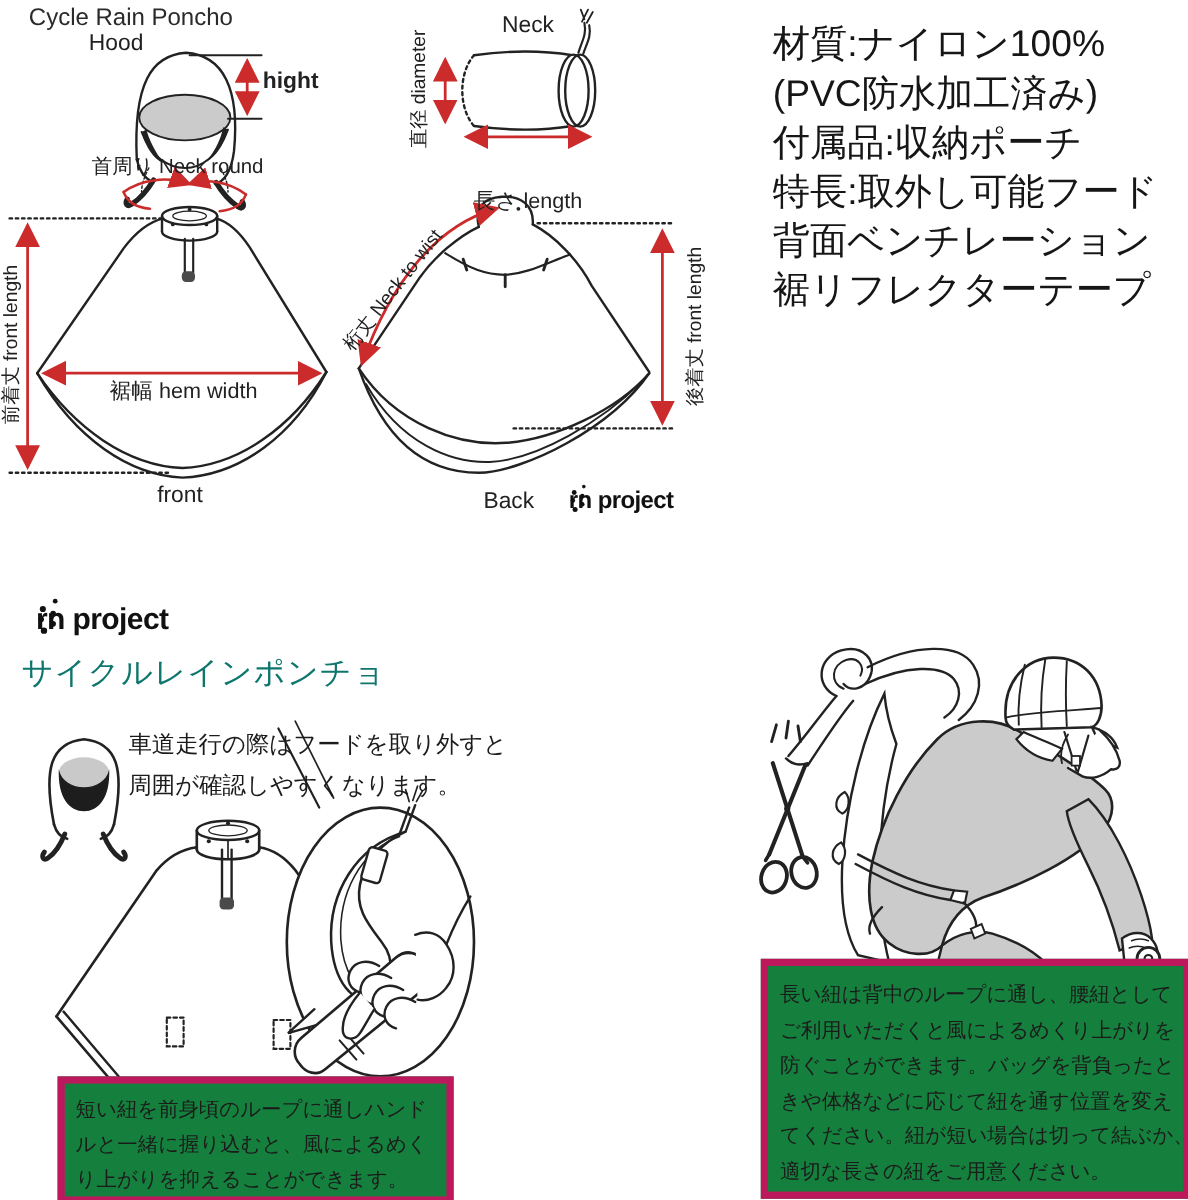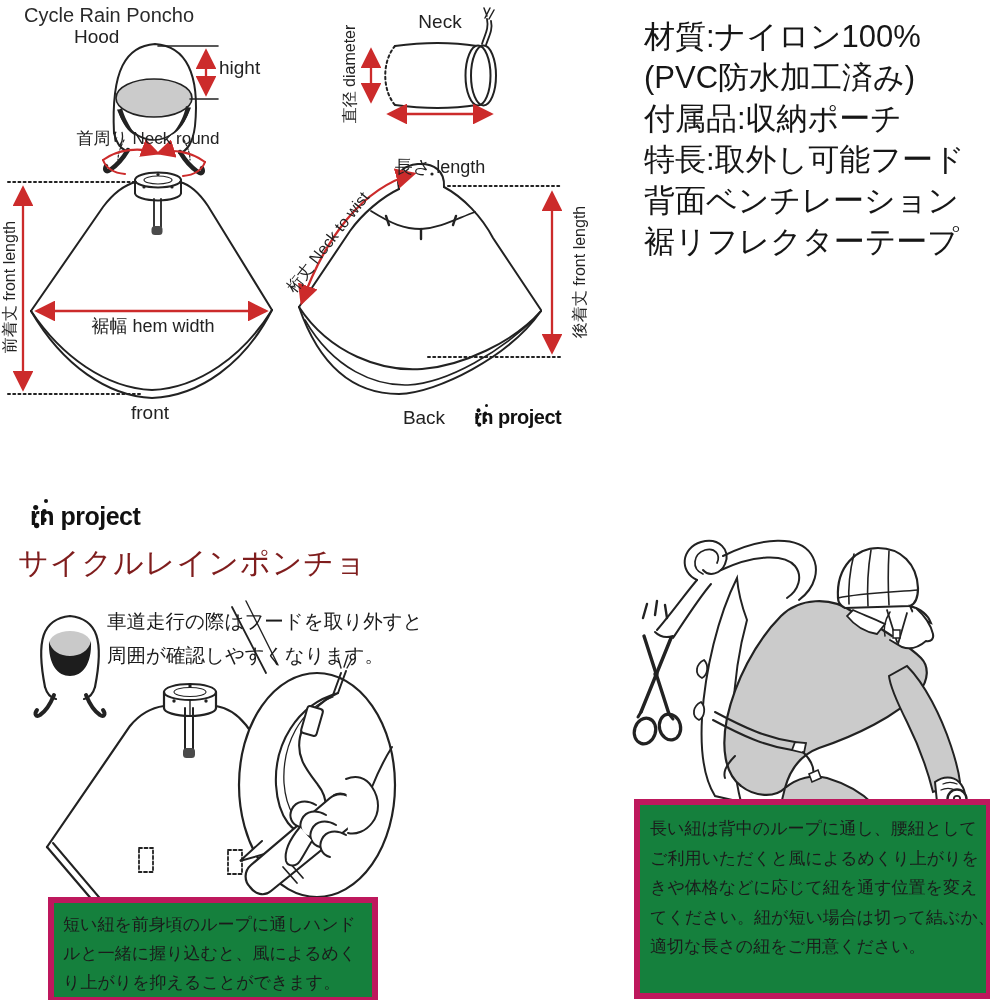--- a/index.html
+++ b/index.html
@@ -5,21 +5,21 @@
   html,body{margin:0;padding:0;background:#fff;}
   .canvas{position:relative;width:990px;height:1000px;background:#ffffff;overflow:hidden;
           font-family:"Liberation Sans","DejaVu Sans",sans-serif;color:#1f1f1f;}
   svg{position:absolute;z-index:1;}
   .lbl{position:absolute;white-space:nowrap;color:#222;z-index:2;line-height:1.15;}
   .c{text-align:center;}
   .v{transform:rotate(-90deg);}
   .rot52{transform:rotate(-52deg);}
   .title{left:24px;top:4px;font-size:20px;color:#2a2a2a;}
   .hood-lbl{left:74px;top:26px;font-size:19px;}
-  .hight-lbl{left:219px;top:57px;font-size:19px;}
+  .hight-lbl{left:219px;top:57px;font-size:19px;font-weight:bold;}
   .neckround-lbl{left:58px;top:129px;width:180px;font-size:17px;}
   .frontlen-lbl{left:-79px;top:277px;width:180px;height:20px;font-size:16px;}
   .hemwidth-lbl{left:63px;top:316px;width:180px;font-size:18px;}
   .front-cap{left:110px;top:402px;width:80px;font-size:19px;}
   .pouch-lbl{left:398px;top:11px;width:84px;font-size:19px;}
   .dia-lbl{left:271px;top:64px;width:160px;height:20px;font-size:16px;}
   .plen-lbl{left:388px;top:117px;width:104px;font-size:18px;margin-top:40px;}
   .n2w-lbl{left:244px;top:233px;width:170px;height:20px;font-size:16px;}
   .backlen-lbl{left:496px;top:262px;width:170px;height:20px;font-size:16px;}
   .back-cap{left:384px;top:407px;width:80px;font-size:19px;}
@@ -30,21 +30,21 @@
   .logo-word{position:relative;font-weight:700;color:#111;letter-spacing:-0.5px;}
   .logo-word::after{content:'';position:absolute;border-radius:50%;background:#111;}
   .logo-top{left:474px;top:406px;}
   .logo-top .logo-word{font-size:20px;}
   .logo-top .logo-word::after{width:3px;height:3px;left:11px;top:-2px;}
   .logo-top .logo-dots{width:15px;height:21px;}
   .logo-bottom{left:30px;top:502px;}
   .logo-bottom .logo-word{font-size:25px;}
   .logo-bottom .logo-word::after{width:4px;height:4px;left:14px;top:-3px;}
   .logo-bottom .logo-dots{width:19px;height:27px;}
-  .product-title{left:18px;top:546px;font-size:30px;font-weight:500;letter-spacing:1px;color:#7f1d1d;}
+  .product-title{left:18px;top:546px;font-size:26px;font-weight:500;letter-spacing:1px;color:#0f766e;}
   .hood-note{position:absolute;left:107px;top:604px;z-index:2;font-size:19.5px;line-height:34px;color:#1b1b1b;}
   .note-box{position:absolute;z-index:3;background:#15803d;border:6px solid #be185d;color:#1b1b1b;}
   .box-left{left:48px;top:897px;width:300px;height:80px;padding:7px 9px;font-size:17px;line-height:29px;}
   .box-right{left:634px;top:799px;width:326px;height:170px;padding:9px 10px;font-size:17px;line-height:29.5px;}
   .note-box div{white-space:nowrap;}
 </style>
 </head>
 <body>
 
 <div class="canvas">
@@ -298,18 +298,19 @@
 
   <div class="note-box box-left">
     <div>短い紐を前身頃のループに通しハンド</div>
     <div>ルと一緒に握り込むと、風によるめく</div>
     <div>り上がりを抑えることができます。</div>
   </div>
 
   <div class="note-box box-right">
     <div>長い紐は背中のループに通し、腰紐として</div>
     <div>ご利用いただくと風によるめくり上がりを</div>
+    <div>防ぐことができます。バッグを背負ったと</div>
     <div>きや体格などに応じて紐を通す位置を変え</div>
     <div>てください。紐が短い場合は切って結ぶか、</div>
     <div>適切な長さの紐をご用意ください。</div>
   </div>
 
 </div>
 
 </body></html>

